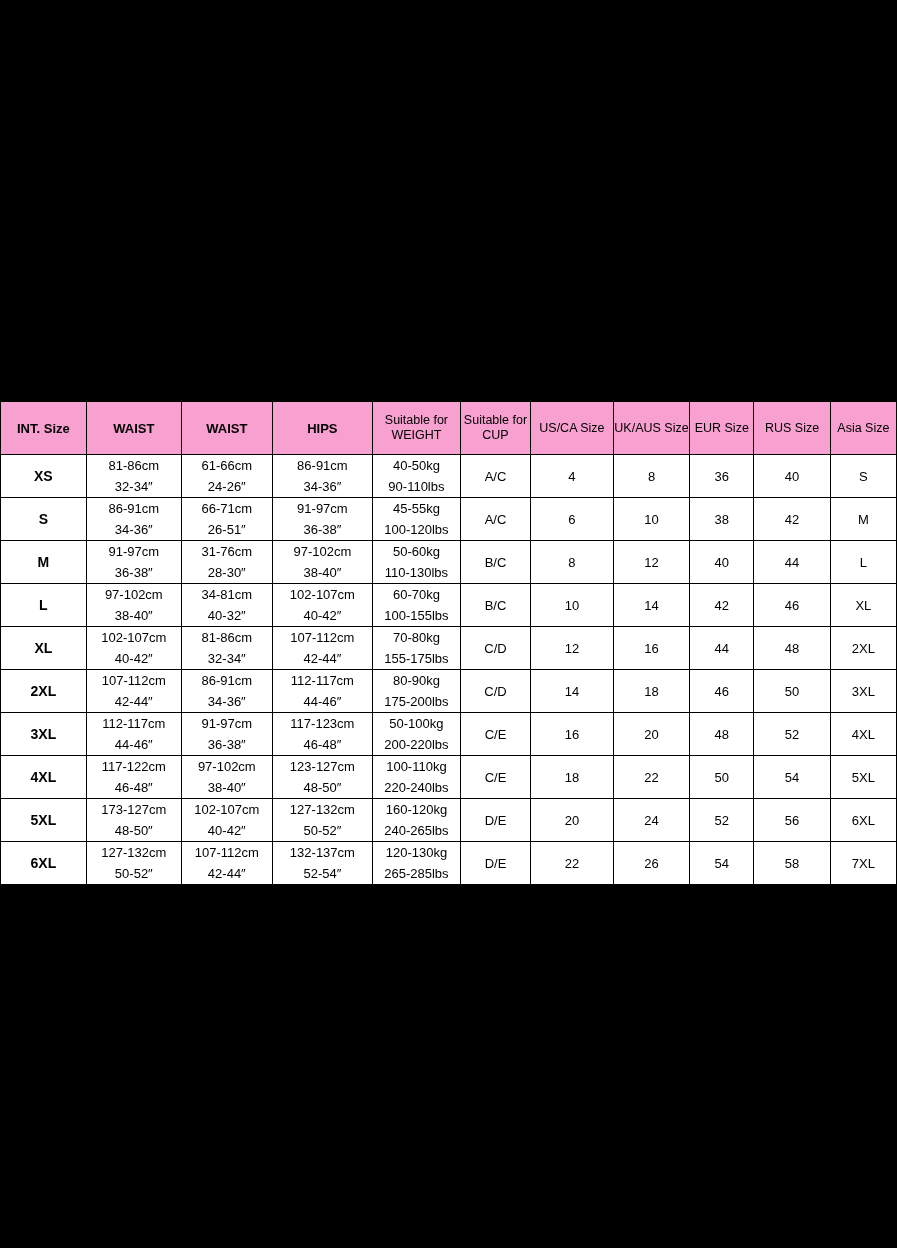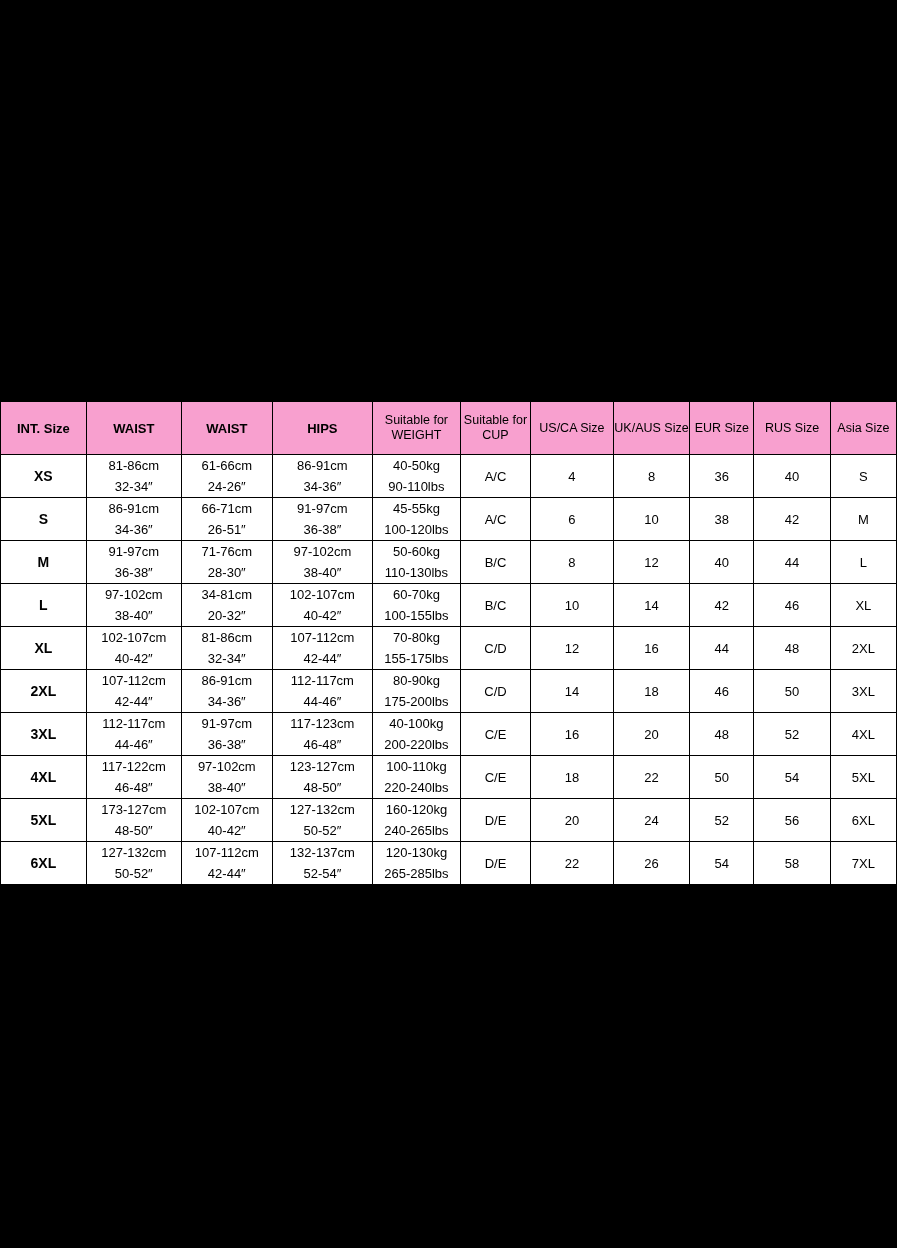--- a/index.html
+++ b/index.html
@@ -153,21 +153,21 @@
         </tr>
         <tr class="bot-row">
           <td class="measure bot">34-36″</td>
           <td class="measure bot">26-51″</td>
           <td class="measure bot">36-38″</td>
           <td class="measure bot">100-120lbs</td>
         </tr>
         <tr class="top-row">
           <td class="intsize" rowspan="2">M</td>
           <td class="measure top">91-97cm</td>
-          <td class="measure top">71-76cm</td>
+          <td class="measure top">31-76cm</td>
           <td class="measure top">97-102cm</td>
           <td class="measure top">50-60kg</td>
           <td class="plain" rowspan="2">B/C</td>
           <td class="plain" rowspan="2">8</td>
           <td class="plain" rowspan="2">12</td>
           <td class="plain" rowspan="2">40</td>
           <td class="plain" rowspan="2">44</td>
           <td class="plain" rowspan="2">L</td>
         </tr>
         <tr class="bot-row">
@@ -184,21 +184,21 @@
           <td class="measure top">60-70kg</td>
           <td class="plain" rowspan="2">B/C</td>
           <td class="plain" rowspan="2">10</td>
           <td class="plain" rowspan="2">14</td>
           <td class="plain" rowspan="2">42</td>
           <td class="plain" rowspan="2">46</td>
           <td class="plain" rowspan="2">XL</td>
         </tr>
         <tr class="bot-row">
           <td class="measure bot">38-40″</td>
-          <td class="measure bot">20-32″</td>
+          <td class="measure bot">40-32″</td>
           <td class="measure bot">40-42″</td>
           <td class="measure bot">100-155lbs</td>
         </tr>
         <tr class="top-row">
           <td class="intsize" rowspan="2">XL</td>
           <td class="measure top">102-107cm</td>
           <td class="measure top">81-86cm</td>
           <td class="measure top">107-112cm</td>
           <td class="measure top">70-80kg</td>
           <td class="plain" rowspan="2">C/D</td>
@@ -231,21 +231,21 @@
           <td class="measure bot">42-44″</td>
           <td class="measure bot">34-36″</td>
           <td class="measure bot">44-46″</td>
           <td class="measure bot">175-200lbs</td>
         </tr>
         <tr class="top-row">
           <td class="intsize" rowspan="2">3XL</td>
           <td class="measure top">112-117cm</td>
           <td class="measure top">91-97cm</td>
           <td class="measure top">117-123cm</td>
-          <td class="measure top">40-100kg</td>
+          <td class="measure top">50-100kg</td>
           <td class="plain" rowspan="2">C/E</td>
           <td class="plain" rowspan="2">16</td>
           <td class="plain" rowspan="2">20</td>
           <td class="plain" rowspan="2">48</td>
           <td class="plain" rowspan="2">52</td>
           <td class="plain" rowspan="2">4XL</td>
         </tr>
         <tr class="bot-row">
           <td class="measure bot">44-46″</td>
           <td class="measure bot">36-38″</td>

